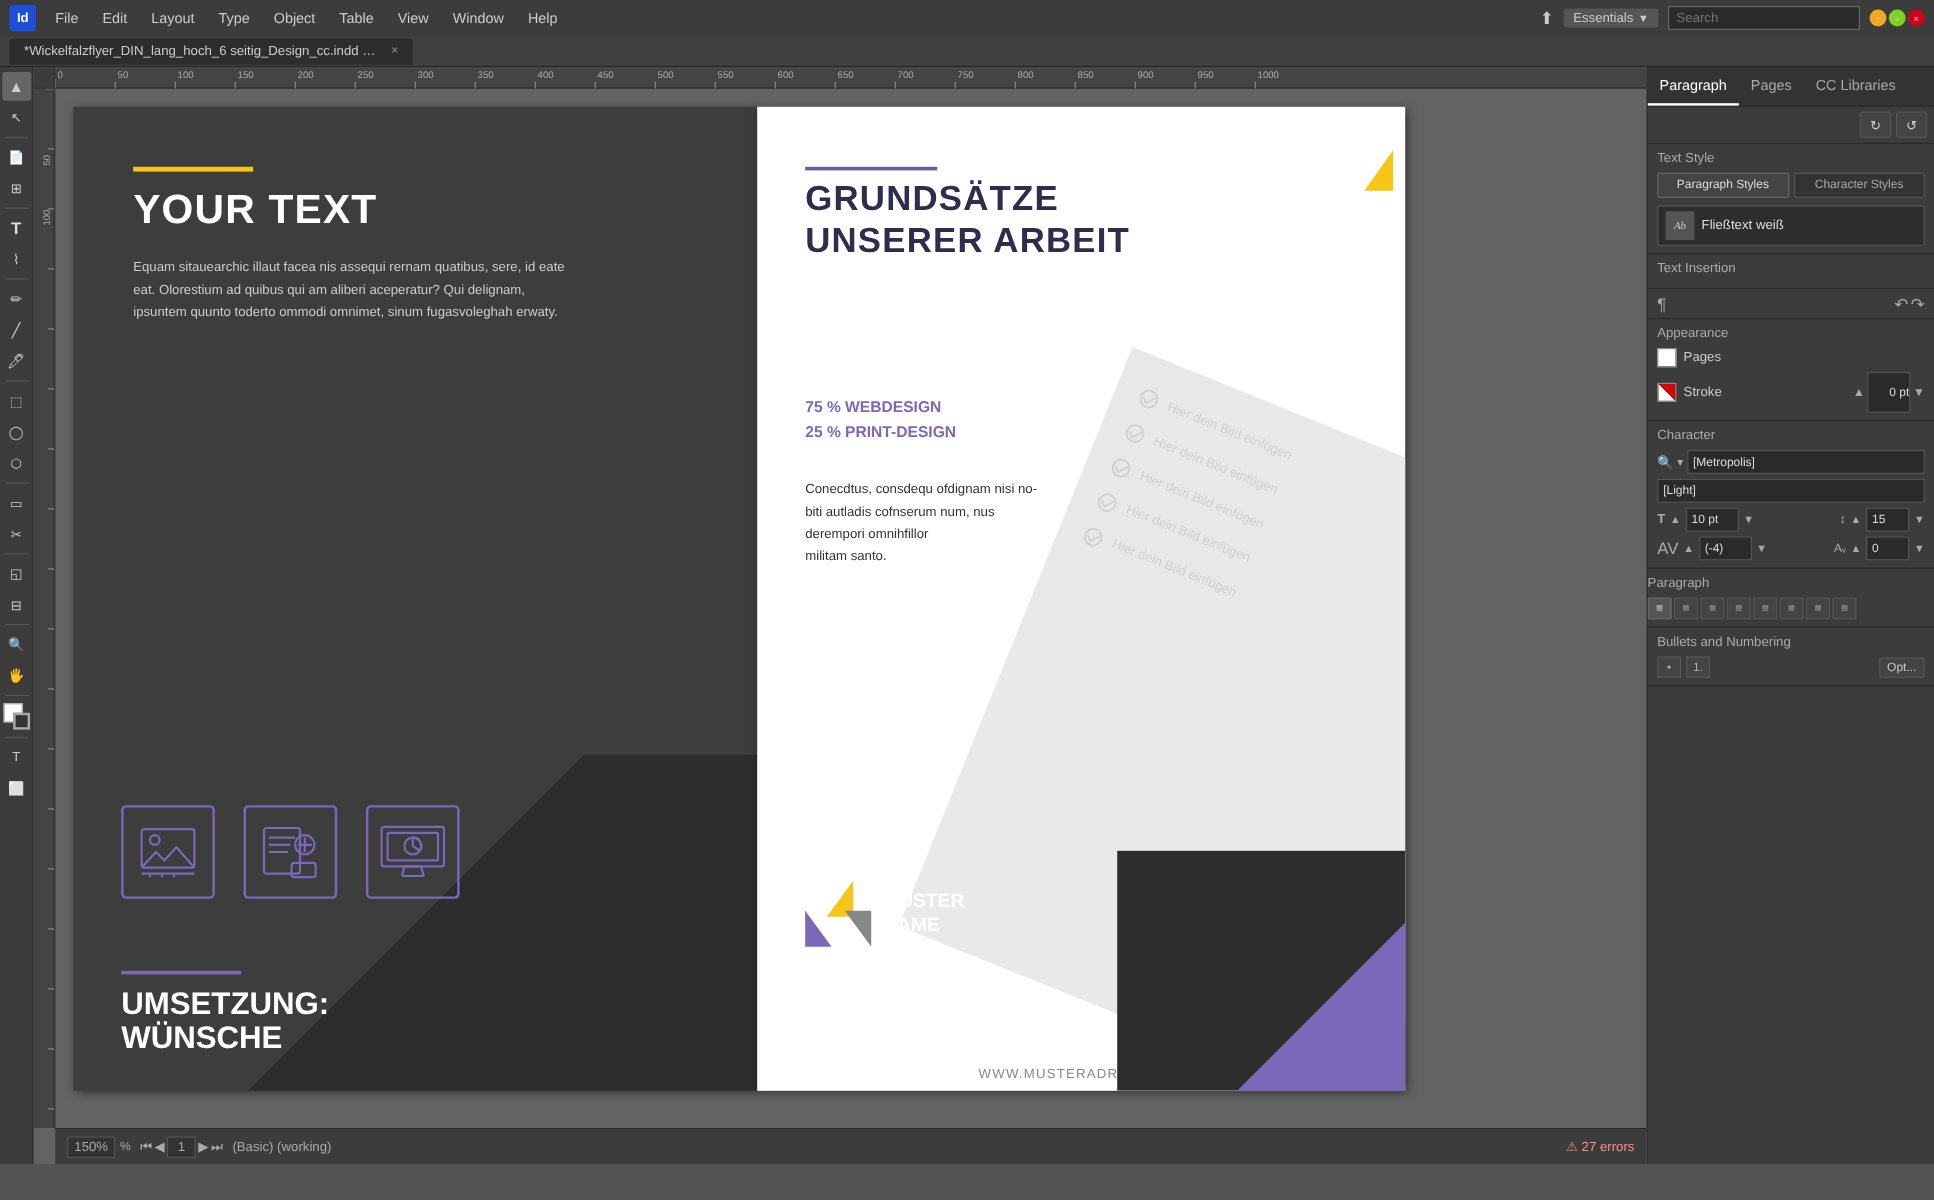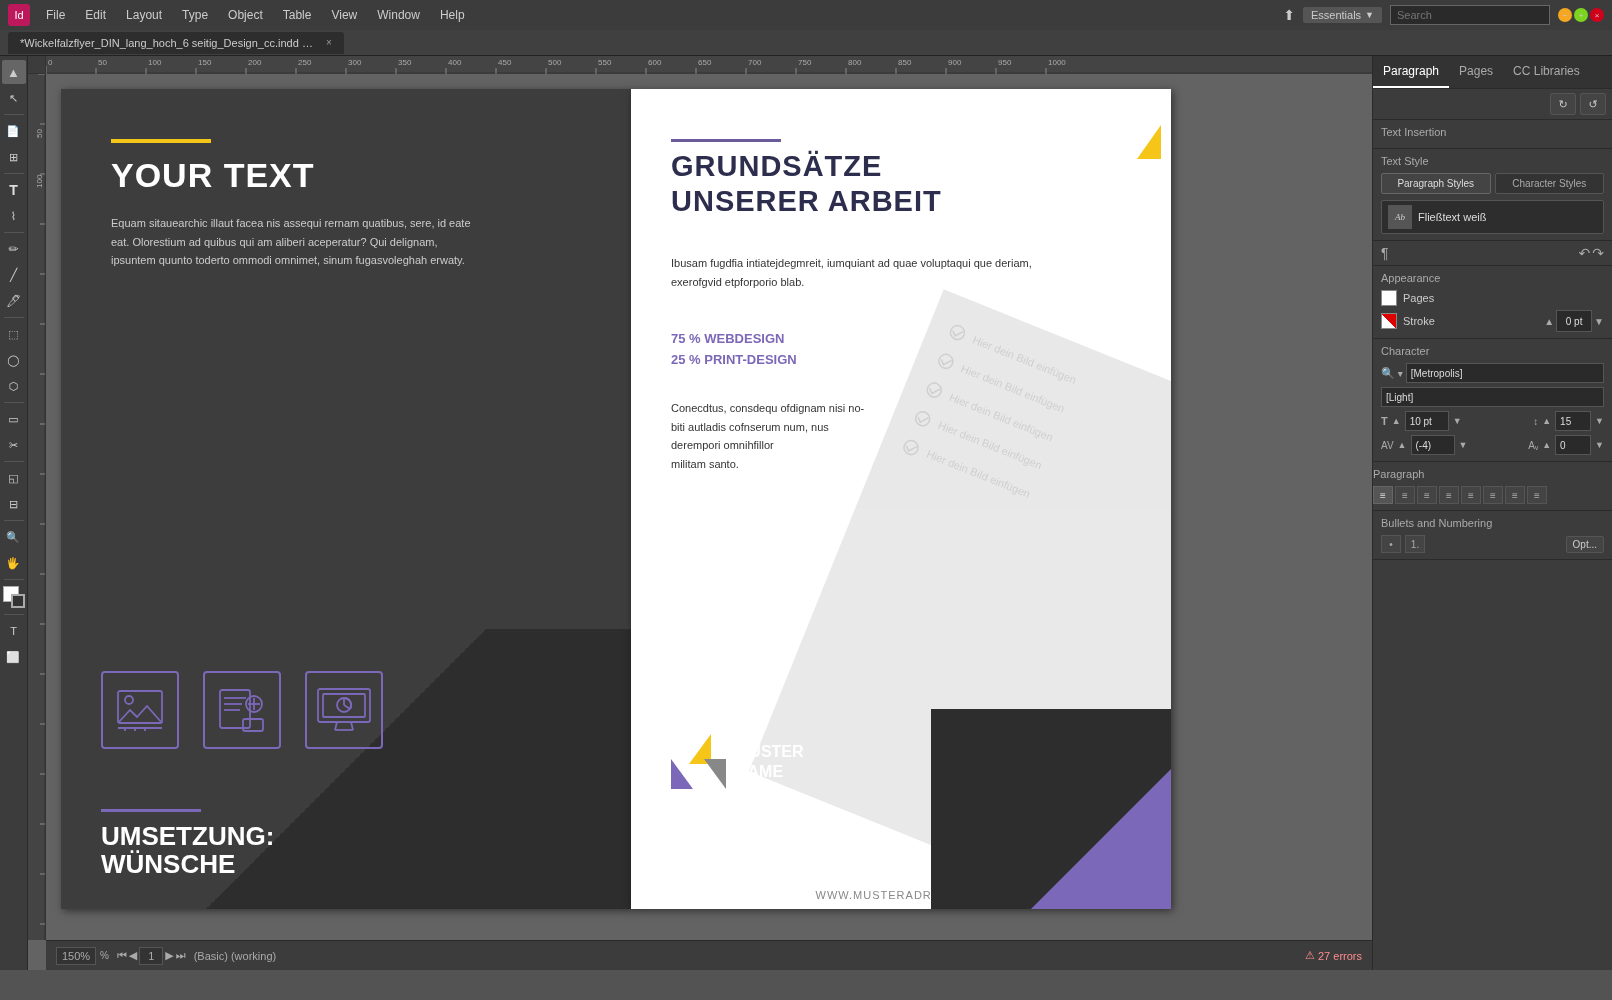--- a/index.html
+++ b/index.html
@@ -97,21 +97,21 @@
 
     
     #page-left, #page-right {
       box-shadow: 2px 2px 8px rgba(0,0,0,0.5);
     }
   </style>
 </head>
 <body>
 
 <div id="menu-bar">
-  <div style="width:22px;height:22px;background:#be185d;border-radius:3px;display:flex;align-items:center;justify-content:center;color:white;font-size:11px;font-weight:normal;margin-right:4px;">Id</div>
+  <div style="width:22px;height:22px;background:#1d4ed8;border-radius:3px;display:flex;align-items:center;justify-content:center;color:white;font-size:11px;font-weight:bold;margin-right:4px;">Id</div>
   <div class="menu-item">File</div>
   <div class="menu-item">Edit</div>
   <div class="menu-item">Layout</div>
   <div class="menu-item">Type</div>
   <div class="menu-item">Object</div>
   <div class="menu-item">Table</div>
   <div class="menu-item">View</div>
   <div class="menu-item">Window</div>
   <div class="menu-item">Help</div>
   <div class="spacer"></div>
@@ -335,23 +335,20 @@
 
         <div id="page-right" style="width:540px;height:820px;background:#ffffff;position:relative;overflow:hidden;box-shadow:2px 2px 8px rgba(0,0,0,0.5);">
 
           <div style="position:absolute;top:50px;left:40px;width:110px;height:3px;background:#6b5b9b;"></div>
 
           <div style="position:absolute;top:60px;left:40px;">
             <div style="font-size:29px;font-weight:900;color:#2d2d4e;font-family:Arial,sans-serif;line-height:1.2;letter-spacing:1px;">GRUNDSÄTZE</div>
             <div style="font-size:29px;font-weight:900;color:#2d2d4e;font-family:Arial,sans-serif;line-height:1.2;letter-spacing:1px;">UNSERER ARBEIT</div>
           </div>
 
-          <div style="position:absolute;top:165px;left:40px;max-width:380px;">
-            <div style="font-size:11px;color:#333;font-family:Arial,sans-serif;line-height:1.7;">Ibusam fugdfia intiatejdegmreit, iumquiant ad quae voluptaqui que deriam, exerofgvid etpforporio blab.</div>
-          </div>
 
           <div style="position:absolute;top:240px;left:40px;">
             <div style="font-size:13px;font-weight:700;color:#7b68b8;font-family:Arial,sans-serif;line-height:1.6;">75 % WEBDESIGN</div>
             <div style="font-size:13px;font-weight:700;color:#7b68b8;font-family:Arial,sans-serif;line-height:1.6;">25 % PRINT-DESIGN</div>
           </div>
 
           <div style="position:absolute;top:310px;left:40px;max-width:360px;">
             <div style="font-size:11px;color:#333;font-family:Arial,sans-serif;line-height:1.7;">
               <span>Conecdtus, consdequ ofdignam nisi no-</span><br>
               <span>biti autladis cofnserum num, nus</span><br>
@@ -455,34 +452,34 @@
       <div class="panel-tab" style="padding:8px 10px;font-size:12px;color:#aaa;cursor:pointer;">Pages</div>
       <div class="panel-tab" style="padding:8px 10px;font-size:12px;color:#aaa;cursor:pointer;">CC Libraries</div>
     </div>
 
     <div style="display:flex;justify-content:flex-end;padding:4px 6px;gap:4px;border-bottom:1px solid #2a2a2a;">
       <div style="width:26px;height:22px;background:#444;border:1px solid #555;display:flex;align-items:center;justify-content:center;cursor:pointer;color:#ccc;font-size:11px;border-radius:2px;">↻</div>
       <div style="width:26px;height:22px;background:#444;border:1px solid #555;display:flex;align-items:center;justify-content:center;cursor:pointer;color:#ccc;font-size:11px;border-radius:2px;">↺</div>
     </div>
 
     <div class="panel-section" style="padding:6px 8px;border-bottom:1px solid #2a2a2a;">
-      <div style="font-size:11px;color:#aaa;margin-bottom:4px;">Text Insertion</div>
-    </div>
-
-    <div class="panel-section" style="padding:6px 8px;border-bottom:1px solid #2a2a2a;">
       <div style="font-size:11px;color:#aaa;margin-bottom:6px;">Text Style</div>
       <div style="display:flex;gap:4px;margin-bottom:6px;">
         <button style="flex:1;background:#444;border:1px solid #666;color:#ddd;font-size:10px;padding:4px;cursor:pointer;border-radius:2px;">Paragraph Styles</button>
         <button style="flex:1;background:#333;border:1px solid #555;color:#aaa;font-size:10px;padding:4px;cursor:pointer;border-radius:2px;">Character Styles</button>
       </div>
 
       <div style="display:flex;align-items:center;gap:6px;padding:4px 6px;background:#2d2d2d;border:1px solid #555;border-radius:2px;">
         <div style="width:24px;height:24px;background:#555;display:flex;align-items:center;justify-content:center;font-size:9px;color:#ccc;font-family:serif;font-style:italic;">Ab</div>
         <span style="font-size:11px;color:#ddd;">Fließtext weiß</span>
       </div>
+    </div>
+
+    <div class="panel-section" style="padding:6px 8px;border-bottom:1px solid #2a2a2a;">
+      <div style="font-size:11px;color:#aaa;margin-bottom:4px;">Text Insertion</div>
     </div>
 
     <div style="padding:4px 8px;border-bottom:1px solid #2a2a2a;display:flex;justify-content:space-between;align-items:center;">
       <div style="font-size:14px;color:#aaa;cursor:pointer;">¶</div>
       <div style="display:flex;gap:2px;">
         <div style="font-size:14px;color:#aaa;cursor:pointer;">↶</div>
         <div style="font-size:14px;color:#aaa;cursor:pointer;">↷</div>
       </div>
     </div>
 
@@ -493,21 +490,21 @@
         <div class="color-swatch swatch-white" style="width:16px;height:16px;background:#fff;border:1px solid #888;cursor:pointer;"></div>
         <span style="font-size:11px;color:#ccc;">Pages</span>
       </div>
 
       <div style="display:flex;align-items:center;gap:6px;">
         <div style="width:16px;height:16px;background:linear-gradient(45deg, #fff 49%, #d00 49%);border:1px solid #888;cursor:pointer;"></div>
         <span style="font-size:11px;color:#ccc;">Stroke</span>
         <div style="flex:1;"></div>
         <div style="display:flex;align-items:center;gap:2px;">
           <span style="color:#aaa;cursor:pointer;font-size:10px;">▲</span>
-          <input type="text" value="0 pt" style="background: rgb(42, 42, 42); border: 1px solid rgb(85, 85, 85); color: rgb(221, 221, 221); font-size: 10px; width: 36px; height: 22px; text-align: center;">
+          <input type="text" value="0 pt" style="background: rgb(42, 42, 42); border: 1px solid rgb(85, 85, 85); color: rgb(221, 221, 221); font-size: 10px; width: 36px; height: 34px; text-align: right;">
           <span style="color:#aaa;cursor:pointer;font-size:10px;">▼</span>
         </div>
       </div>
     </div>
 
     <div class="panel-section" style="padding:6px 8px;border-bottom:1px solid #2a2a2a;">
       <div style="font-size:11px;color:#aaa;margin-bottom:6px;">Character</div>
 
       <div style="display:flex;align-items:center;gap:3px;margin-bottom:4px;">
         <span style="color:#aaa;font-size:11px;">🔍</span>
@@ -525,21 +522,21 @@
         <input type="text" value="10 pt" style="width: 44px; background: rgb(42, 42, 42); border: 1px solid rgb(85, 85, 85); color: rgb(221, 221, 221); font-size: 10px; padding: 2px 4px; height: 20px;">
         <span style="color:#aaa;font-size:9px;cursor:pointer;">▼</span>
         <div style="flex:1;"></div>
         <span style="color:#aaa;font-size:10px;">↕</span>
         <span style="color:#aaa;font-size:9px;cursor:pointer;">▲</span>
         <input type="text" value="15" style="width: 36px; background: rgb(42, 42, 42); border: 1px solid rgb(85, 85, 85); color: rgb(221, 221, 221); font-size: 10px; padding: 2px 4px; height: 20px;">
         <span style="color:#aaa;font-size:9px;cursor:pointer;">▼</span>
       </div>
 
       <div style="display:flex;align-items:center;gap:4px;">
-        <span style="color:#aaa;font-size:10px;">AV</span>
+        <span style="color:#aaa;font-size:14px;">AV</span>
         <span style="color:#aaa;font-size:9px;cursor:pointer;">▲</span>
         <input type="text" value="(-4)" style="width: 44px; background: rgb(42, 42, 42); border: 1px solid rgb(85, 85, 85); color: rgb(221, 221, 221); font-size: 10px; padding: 2px 4px; height: 20px;">
         <span style="color:#aaa;font-size:9px;cursor:pointer;">▼</span>
         <div style="flex:1;"></div>
         <span style="color:#aaa;font-size:10px;">Aᵥ</span>
         <span style="color:#aaa;font-size:9px;cursor:pointer;">▲</span>
         <input type="text" value="0" style="width: 36px; background: rgb(42, 42, 42); border: 1px solid rgb(85, 85, 85); color: rgb(221, 221, 221); font-size: 10px; padding: 2px 4px; height: 20px;">
         <span style="color:#aaa;font-size:9px;cursor:pointer;">▼</span>
       </div>
     </div>

